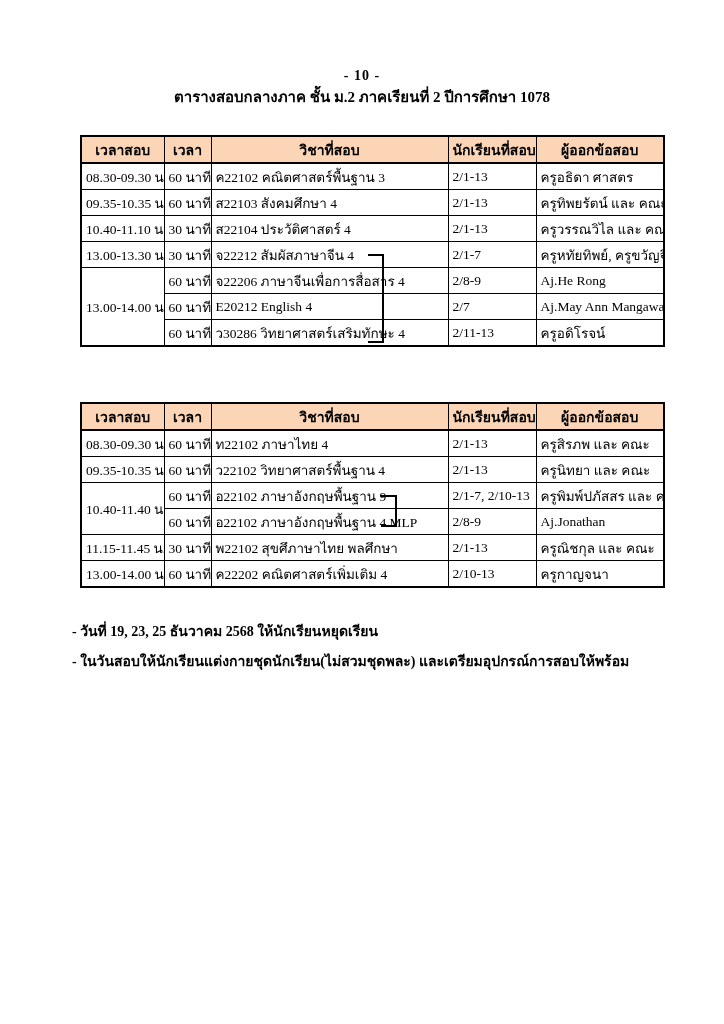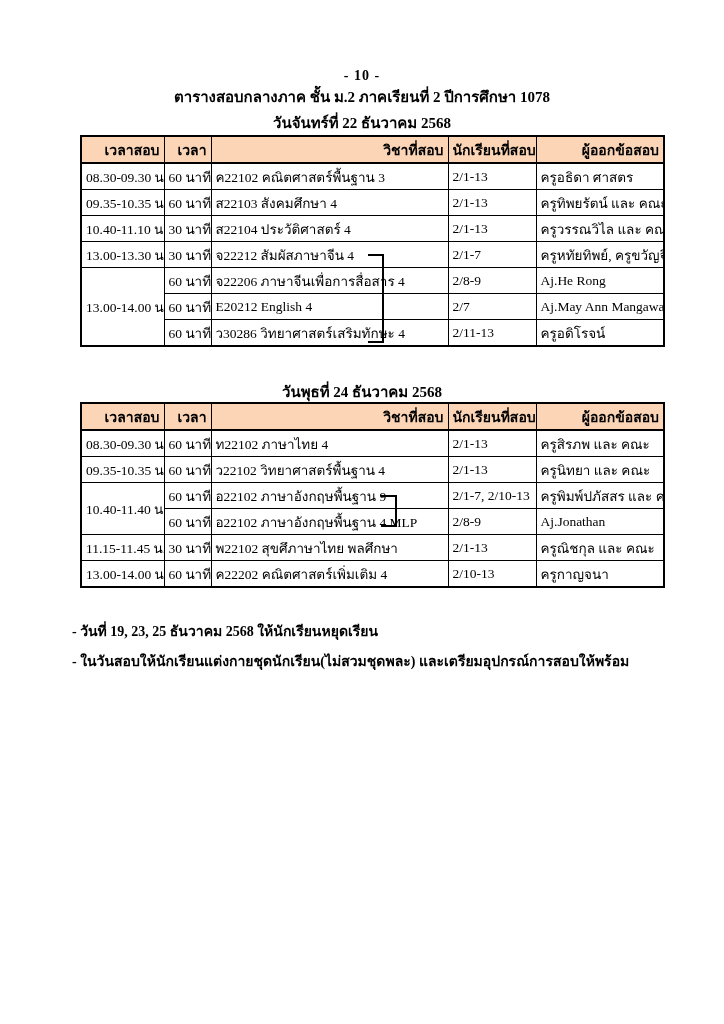--- a/index.html
+++ b/index.html
@@ -59,21 +59,21 @@
     font-size: 13.5px;
     height: 25px;
     padding: 0 4px;
     overflow: hidden;
     white-space: nowrap;
     vertical-align: middle;
   }
   table.exam th {
     background: var(--header-bg, #FBD5B5);
     font-weight: bold;
-    text-align: right;
+    text-align: center;
     font-size: 14px;
     border-bottom: 2px solid #000;
   }
   td.c-time, td.c-dur { text-align: center; }
   td.c-subj, td.c-stu, td.c-tea { text-align: left; padding-left: 6px; }
   .bracket {
     position: absolute;
     border-top: 2px solid #000;
     border-right: 2px solid #000;
     border-bottom: 2px solid #000;
@@ -91,21 +91,20 @@
 </style>
 </head>
 <body>
 
 <div class="page">
 
   <div class="centered page-num">- 10 -</div>
 
   <div class="centered doc-title">ตารางสอบกลางภาค  ชั้น ม.2  ภาคเรียนที่ 2 ปีการศึกษา 1078</div>
 
-  <div class="centered date-title-1">วันจันทร์ที่ 22 ธันวาคม 2568</div>
 
   <table class="exam t1">
     <colgroup>
       <col style="width:83px">
         <col style="width:47px">
         <col style="width:237px">
         <col style="width:88px">
         <col style="width:128px">
     </colgroup>
     <thead>
@@ -163,21 +162,20 @@
         <td class="c-dur">60 นาที</td>
         <td class="c-subj">ว30286 วิทยาศาสตร์เสริมทักษะ 4</td>
         <td class="c-stu">2/11-13</td>
         <td class="c-tea">ครูอดิโรจน์</td>
       </tr>
     </tbody>
   </table>
 
   <div class="bracket bracket-1"></div>
 
-  <div class="centered date-title-2">วันพุธที่ 24 ธันวาคม 2568</div>
 
   <table class="exam t2">
     <colgroup>
       <col style="width:83px">
         <col style="width:47px">
         <col style="width:237px">
         <col style="width:88px">
         <col style="width:128px">
     </colgroup>
     <thead>

